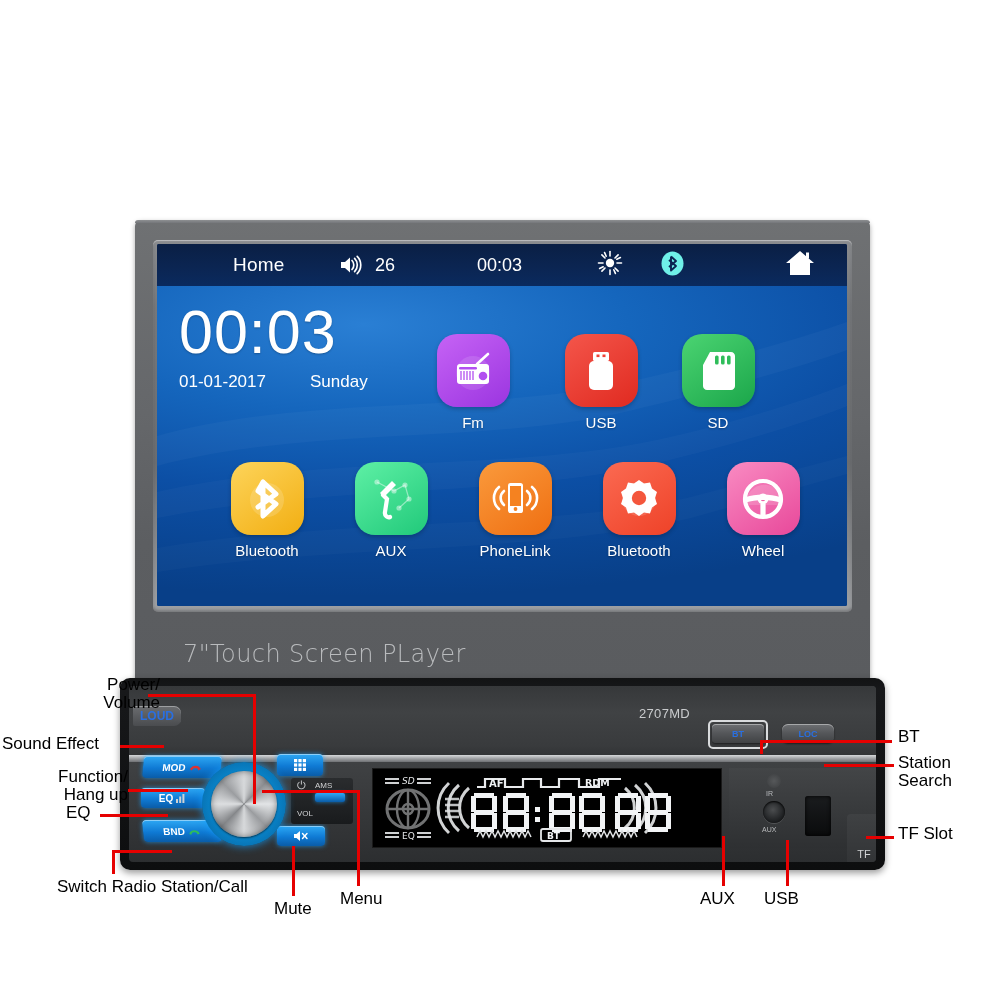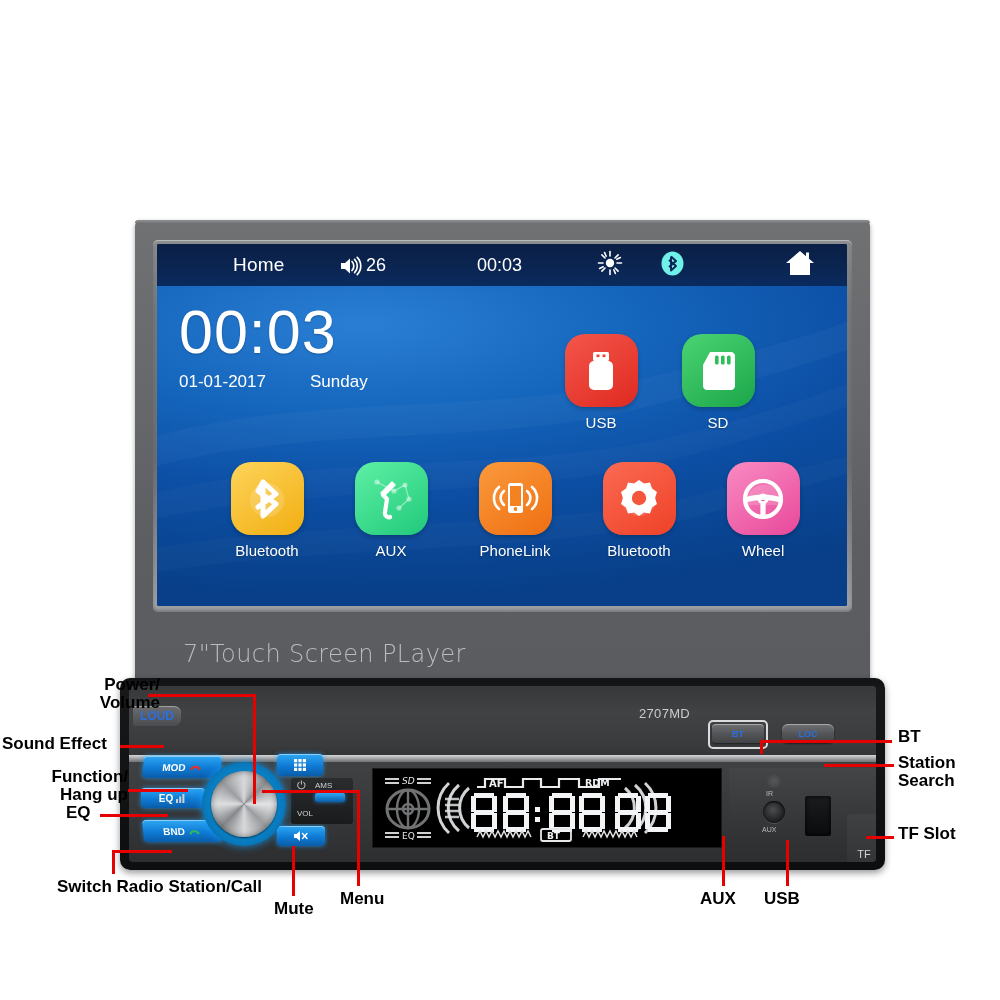--- a/index.html
+++ b/index.html
@@ -34,21 +34,21 @@
     box-shadow:inset 0 0 6px rgba(0,0,0,.5);
   }
 
   
   .statusbar{
     position:absolute;left:0;top:0;width:100%;height:42px;
     background:linear-gradient(180deg,#0a1f44 0%,#0b2552 55%,#0a2a5e 100%);
     color:#fff;display:flex;align-items:center;
   }
   .sb-home{position:absolute;left:76px;font-size:19px;letter-spacing:.2px;}
-  .sb-vol{position:absolute;left:182px;display:flex;align-items:flex-end;gap:3px;}
+  .sb-vol{position:absolute;left:182px;display:flex;align-items:flex-start;gap:12px;}
   .sb-vol-num{font-size:18px;}
   .sb-time{position:absolute;left:320px;font-size:18px;}
   .sb-bright{position:absolute;left:440px;}
   .sb-bt{position:absolute;left:503px;}
   .sb-homeicon{position:absolute;left:628px;}
 
   
   .wall{
     position:absolute;left:0;top:42px;width:100%;height:320px;
     background:
@@ -170,21 +170,21 @@
     background:radial-gradient(circle at 45% 40%,#4b4d4f,#212325 60%,#0b0c0d 100%);
     box-shadow:inset 0 1px 2px rgba(0,0,0,.9),0 1px 0 rgba(255,255,255,.15);}
   .aux-lbl{position:absolute;left:33px;top:58px;color:#b9bbbd;font-size:7px;}
   .usb-slot{position:absolute;left:76px;top:28px;width:26px;height:40px;border-radius:3px;
     background:linear-gradient(180deg,#1a1c1e,#0a0b0c);box-shadow:inset 0 0 4px #000;}
   .tf-slot{position:absolute;left:118px;top:0px;width:34px;height:80px;border-radius:4px;
     background:linear-gradient(180deg,#3f4143,#2a2c2e);
     color:#d3d5d7;font-size:11px;display:flex;align-items:center;justify-content:center;margin-top:46px;}
 
   
-  .callout{position:absolute;font-weight:bold;color:#000;font-size:17px;line-height:1.05;
+  .callout{position:absolute;font-weight:normal;color:#000;font-size:17px;line-height:1.05;
     font-family:"Liberation Sans",sans-serif;white-space:pre-line;}
   .leader{position:absolute;background:#e60000;}
   .leader.h{height:3px;}
   .leader.v{width:3px;}
 </style>
 </head>
 <body>
 
 <div id="stage">
 
@@ -254,20 +254,39 @@
       <div class="clock">
         <div class="clock-time">00:03</div>
         <div class="clock-sub">
           <span>01-01-2017</span>
           <span>Sunday</span>
         </div>
       </div>
 
       <div class="grid">
 
+        <div class="app" style="left:268px;top:48px;">
+          <div class="tile" style="background:linear-gradient(145deg,#c663f5,#9b35e0);">
+            <svg width="50" height="50" viewBox="0 0 50 50">
+              <circle cx="25" cy="27" r="17" fill="#ffffff" opacity=".12"></circle>
+              <line x1="29" y1="18" x2="40" y2="8" stroke="#fff" stroke-width="2.6" stroke-linecap="round"></line>
+              <rect x="9" y="18" width="32" height="20" rx="3" fill="#fff"></rect>
+              <g stroke="#b24ff0" stroke-width="1.3">
+                <line x1="13" y1="25" x2="13" y2="34"></line>
+                  <line x1="16" y1="25" x2="16" y2="34"></line>
+                <line x1="19" y1="25" x2="19" y2="34"></line>
+                  <line x1="22" y1="25" x2="22" y2="34"></line>
+                <line x1="25" y1="25" x2="25" y2="34"></line>
+              </g>
+              <rect x="11" y="21" width="18" height="2.6" rx="1.3" fill="#b24ff0"></rect>
+              <circle cx="35" cy="30" r="4.3" fill="#b24ff0"></circle>
+            </svg>
+          </div>
+          <div class="lbl">Fm</div>
+        </div>
 
         <div class="app" style="left:396px;top:48px;">
           <div class="tile" style="background:linear-gradient(145deg,#f4564b,#e02a20);">
             <svg width="46" height="48" viewBox="0 0 46 48">
               <rect x="15" y="5" width="16" height="9" rx="1.6" fill="#fff"></rect>
               <rect x="18.5" y="7.5" width="3" height="2.6" fill="#ef4136"></rect>
               <rect x="24.5" y="7.5" width="3" height="2.6" fill="#ef4136"></rect>
               <rect x="11" y="14" width="24" height="29" rx="5" fill="#fff"></rect>
             </svg>
           </div>

